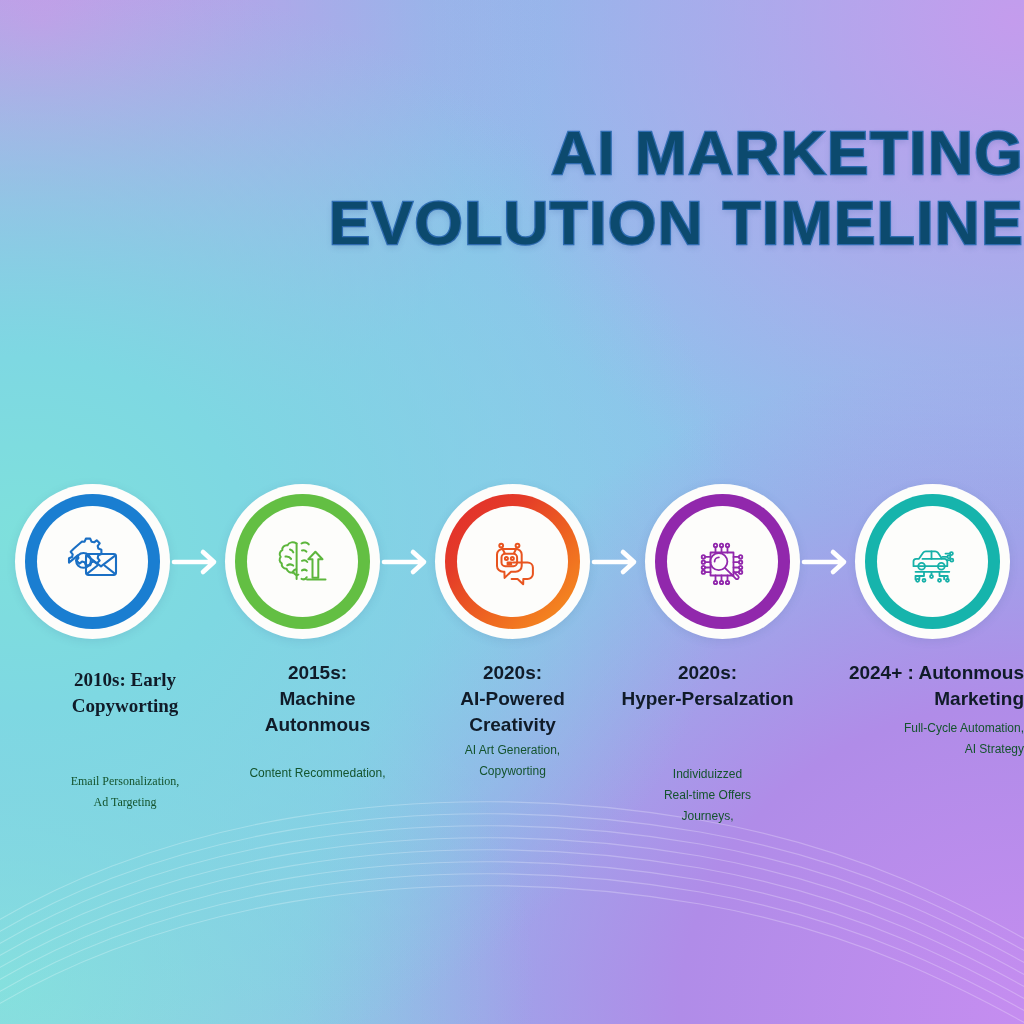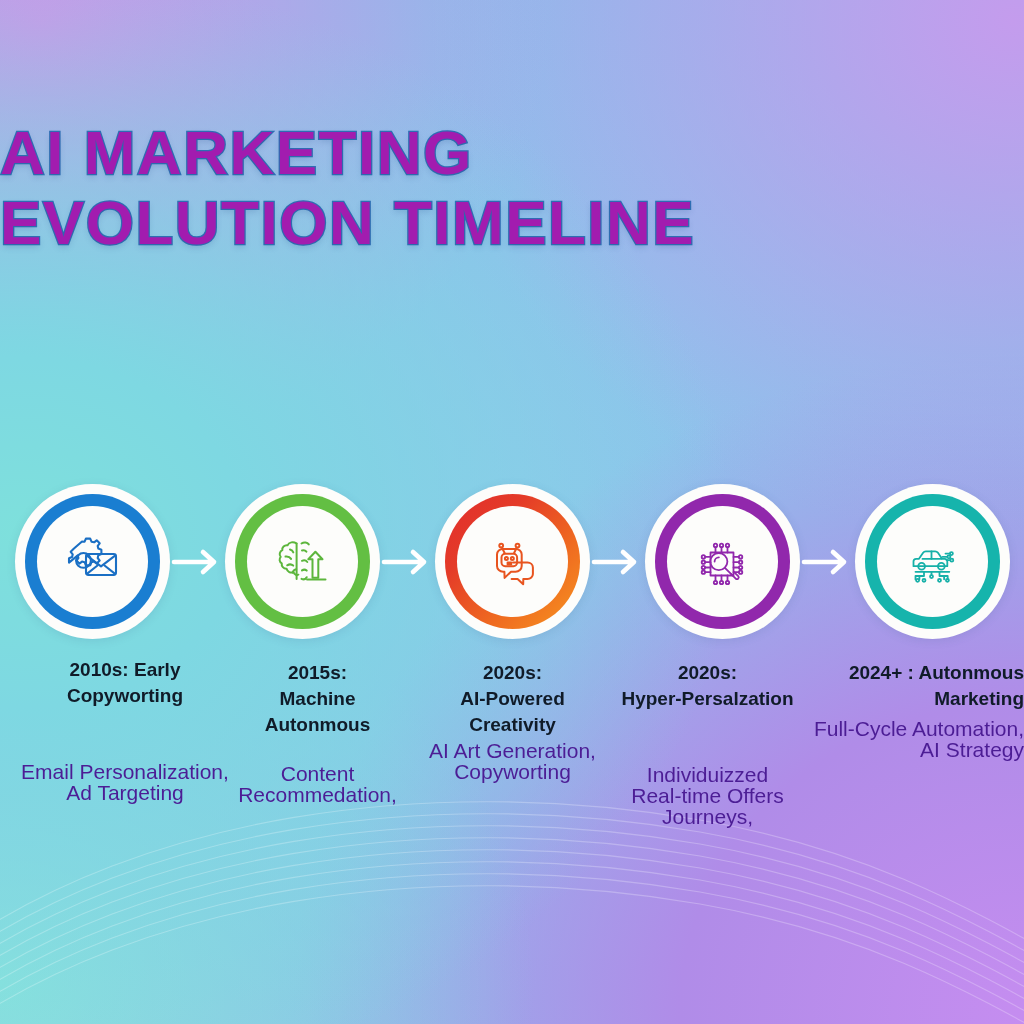--- a/index.html
+++ b/index.html
@@ -21,23 +21,23 @@
       radial-gradient(80% 70% at 4% 2%,    #c79ae8 0%,  rgba(199,154,232,0) 62%),
       radial-gradient(95% 85% at 99% 2%,   #c49ced 0%,  rgba(196,156,237,0) 60%),
       radial-gradient(105% 95% at 100% 99%,#c58df0 0%,  #b08ce8 32%, rgba(176,140,232,0) 68%),
       radial-gradient(120% 110% at 50% 48%,#8fc6ec 0%,  #8dbbea 45%, #9fb4ea 100%);
   }
   .bg-waves { opacity:.55; }
 
   
   #title {
     position:absolute; top:118px; left:0; width:100%;
-    z-index:3; text-align:left;
+    z-index:3; text-align:right;
     font-weight:bold; font-size:62px; letter-spacing:1.5px;
-    line-height:70px; color:#a21caf;
+    line-height:70px; color:#0c4a6e;
     -webkit-text-stroke:2.5px #2f6fb5;
     paint-order:stroke fill;
     text-shadow:0 3px 6px rgba(40,80,140,.22);
   }
   #title .line { display:block; white-space:nowrap; }
 
   
   #timeline {
     position:absolute; top:470px; left:0; width:100%; height:200px; z-index:3;
     display:flex; align-items:flex-start; justify-content:center;
@@ -66,21 +66,21 @@
 
   
   #labels { position:absolute; top:652px; left:0; width:100%; height:230px; z-index:3; }
   .label {
     position:absolute; text-align:center; color:#16202e;
   }
   .label .head {
     font-weight:bold; font-size:19px; line-height:26px; color:#101b28;
   }
   .label .desc {
-    font-size:21px; line-height:21px; color:#4c1d95; font-weight:normal;
+    font-size:12px; line-height:21px; color:#14532d; font-weight:normal;
   }
 </style>
 </head>
 <body>
 
 <div id="bg">
   <div class="bg-layer bg-base"></div>
   <svg class="bg-layer bg-waves" width="1024" height="1024" viewBox="0 0 1024 1024">
     <g fill="none" stroke="#ffffff" stroke-width="1.1" opacity="0.45">
       <path d="M-40,1005 C140,880 420,832 700,880 C860,908 960,962 1070,1024"></path>
@@ -240,21 +240,21 @@
           </svg>
         </div>
       </div>
     </div>
   </div>
 
 </div>
 
 <div id="labels">
 
-  <div class="label" style="left:10px; top:5px; width:230px;">
+  <div class="label" style="left:10px; top:15px; width:230px;font-family:Liberation Serif, serif;">
     <div class="head">
       <div>2010s: Early</div>
       <div>Copyworting</div>
     </div>
     <div class="desc" style="margin-top:52px;">
       <div>Email Personalization,</div>
       <div>Ad Targeting</div>
     </div>
   </div>
 

